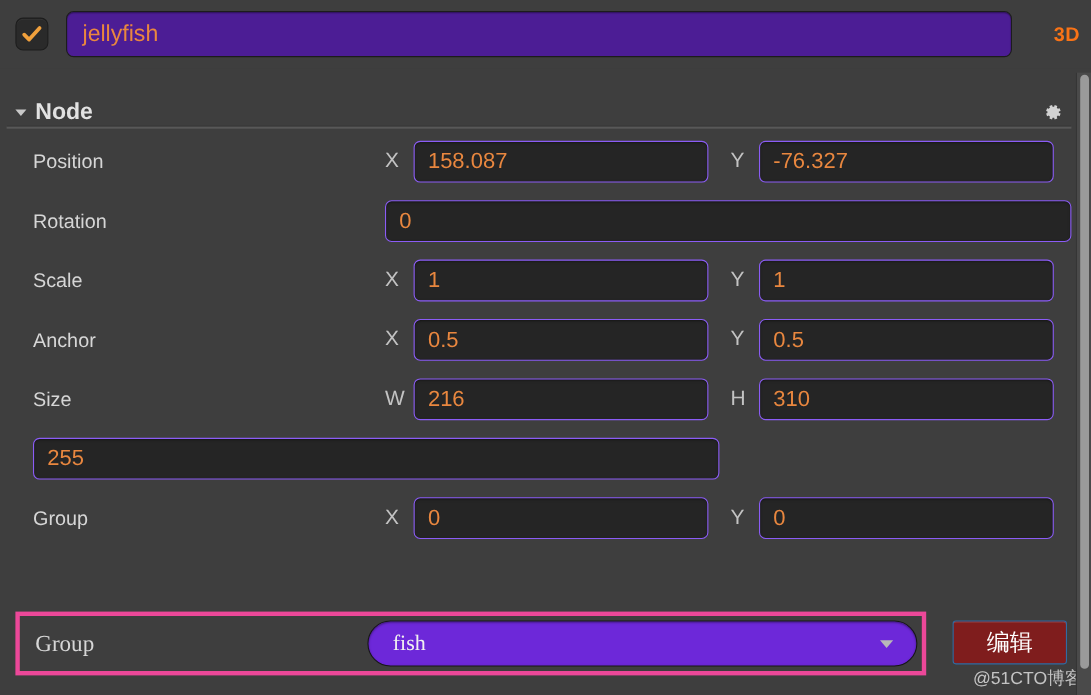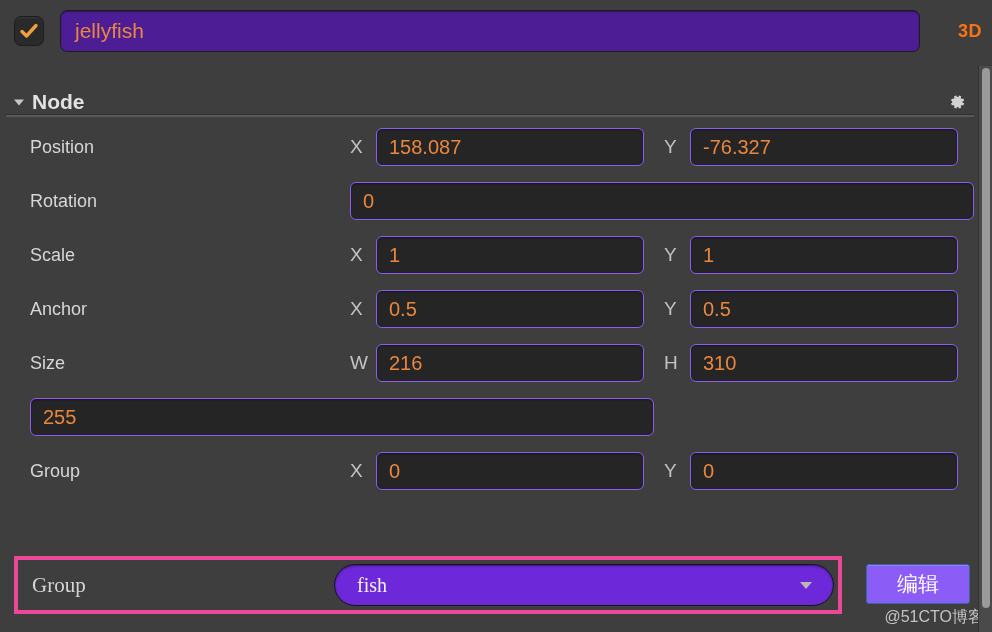--- a/index.html
+++ b/index.html
@@ -223,21 +223,21 @@
     justify-content: center;
   }
   .dropdown .dd-arrow svg { display: block; }
 
   .edit-button {
     position: absolute;
     left: 866px;
     top: 564px;
     width: 104px;
     height: 40px;
-    background: #8b5cf6;
+    background: #7f1d1d;
     border: 1px solid #2f6ba3;
     border-radius: 3px;
     box-sizing: border-box;
     display: flex;
     align-items: center;
     justify-content: center;
     color: #ffffff;
     font-size: 21px;
     box-shadow: 0 1px 0 rgba(255,255,255,0.18) inset;
   }

